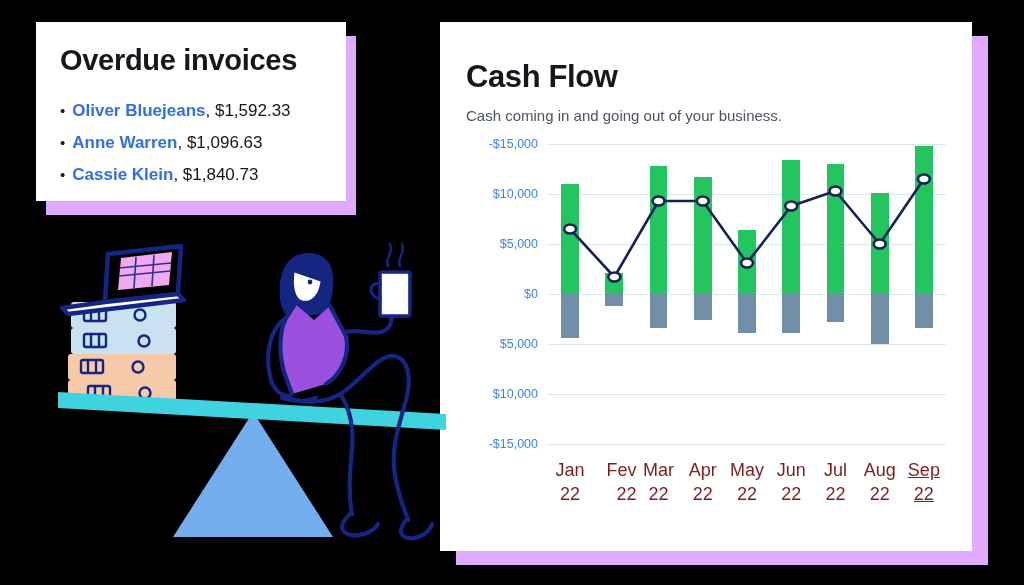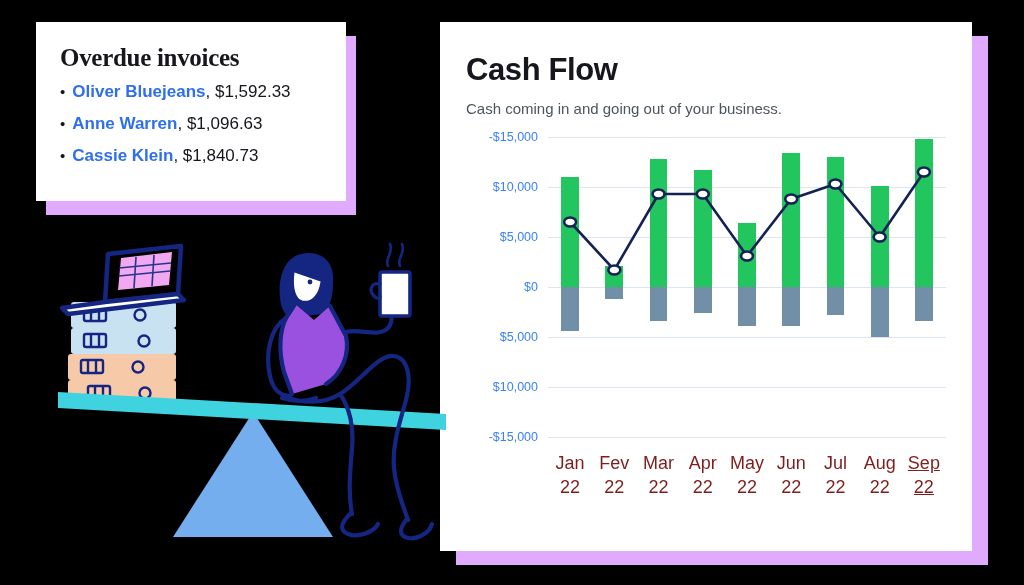--- a/index.html
+++ b/index.html
@@ -29,26 +29,25 @@
   .card {
     position: absolute;
     background: #ffffff;
   }
   #invoices-card { left: 36px;  top: 22px; width: 310px; height: 179px; }
   #chart-card    { left: 440px; top: 22px; width: 532px; height: 529px; }
 
   
   #invoices-card { padding: 22px 24px 0 24px; }
   .card-title {
-    font-size: 25px;
+    font-size: 29px;
     font-weight: bold;
     color: #16161d;
     letter-spacing: -0.3px;
-    margin: 0 0 10px 0;
-    font-family: Liberation Serif, serif;
+    margin: 0 0 24px 0;
   }
   .invoice-list { list-style: none; margin: 0; padding: 0; }
   .invoice-item {
     display: flex;
     align-items: baseline;
     font-size: 17px;
     color: #16161d;
     margin-bottom: 12px;
     white-space: nowrap;
   }
@@ -64,21 +63,21 @@
   }
   .invoice-amount { color: #16161d; }
 
   
   #chart-card { padding: 22px 26px 0 26px; }
   .chart-title {
     font-size: 31px;
     font-weight: bold;
     color: #16161d;
     letter-spacing: -0.4px;
-    margin: 8px 0 12px 0;
+    margin: 15px 0 12px 0;
   }
   .chart-subtitle {
     font-size: 15px;
     color: #4c5560;
     margin: 0 0 12px 0;
   }
   .legend {
     display: flex;
     align-items: center;
     gap: 26px;
@@ -252,21 +251,21 @@
               <ellipse cx="288.89" cy="47.00" rx="6" ry="4.5" fill="#ffffff" stroke="#132154" stroke-width="2.6" vector-effect="non-scaling-stroke"></ellipse>
               <ellipse cx="333.33" cy="100.00" rx="6" ry="4.5" fill="#ffffff" stroke="#132154" stroke-width="2.6" vector-effect="non-scaling-stroke"></ellipse>
               <ellipse cx="377.78" cy="35.00" rx="6" ry="4.5" fill="#ffffff" stroke="#132154" stroke-width="2.6" vector-effect="non-scaling-stroke"></ellipse>
             </svg>
         </div>
         <div id="xticks-layer">
             <div class="xtick" style="left: 0%; width: 11.1111%; top: calc(100% + 14px);">
               <div>Jan</div>
               <div>22</div>
             </div>
-            <div class="xtick" style="left: 11.1111%; width: 11.1111%; top: calc(100% + 14px);">
+            <div class="xtick" style="left: 11.1111%; width: 11.1111%; top: calc(100% + 14px); text-align: right;">
               <div>Fev</div>
               <div>22</div>
             </div>
             <div class="xtick" style="left: 22.2222%; width: 11.1111%; top: calc(100% + 14px);">
               <div>Mar</div>
               <div>22</div>
             </div>
             <div class="xtick" style="left: 33.3333%; width: 11.1111%; top: calc(100% + 14px);">
               <div>Apr</div>
               <div>22</div>

